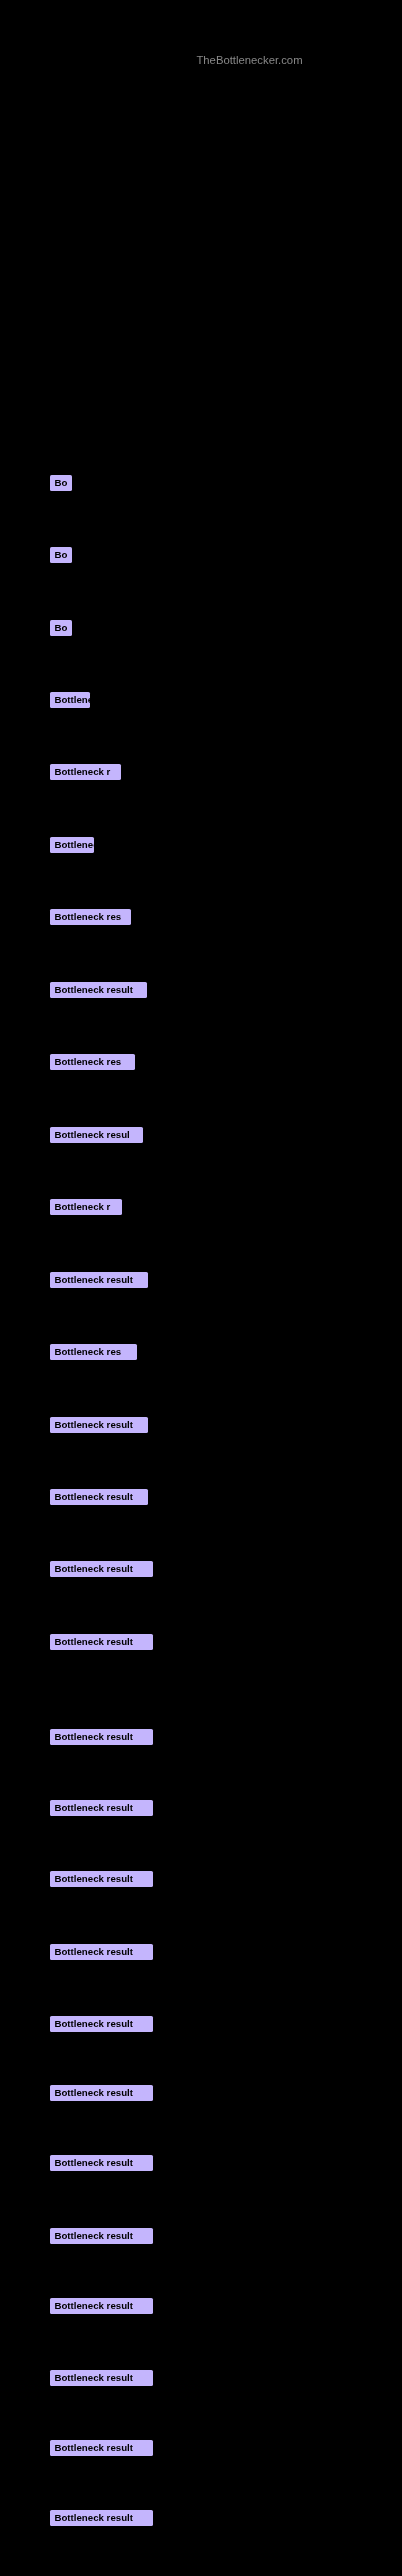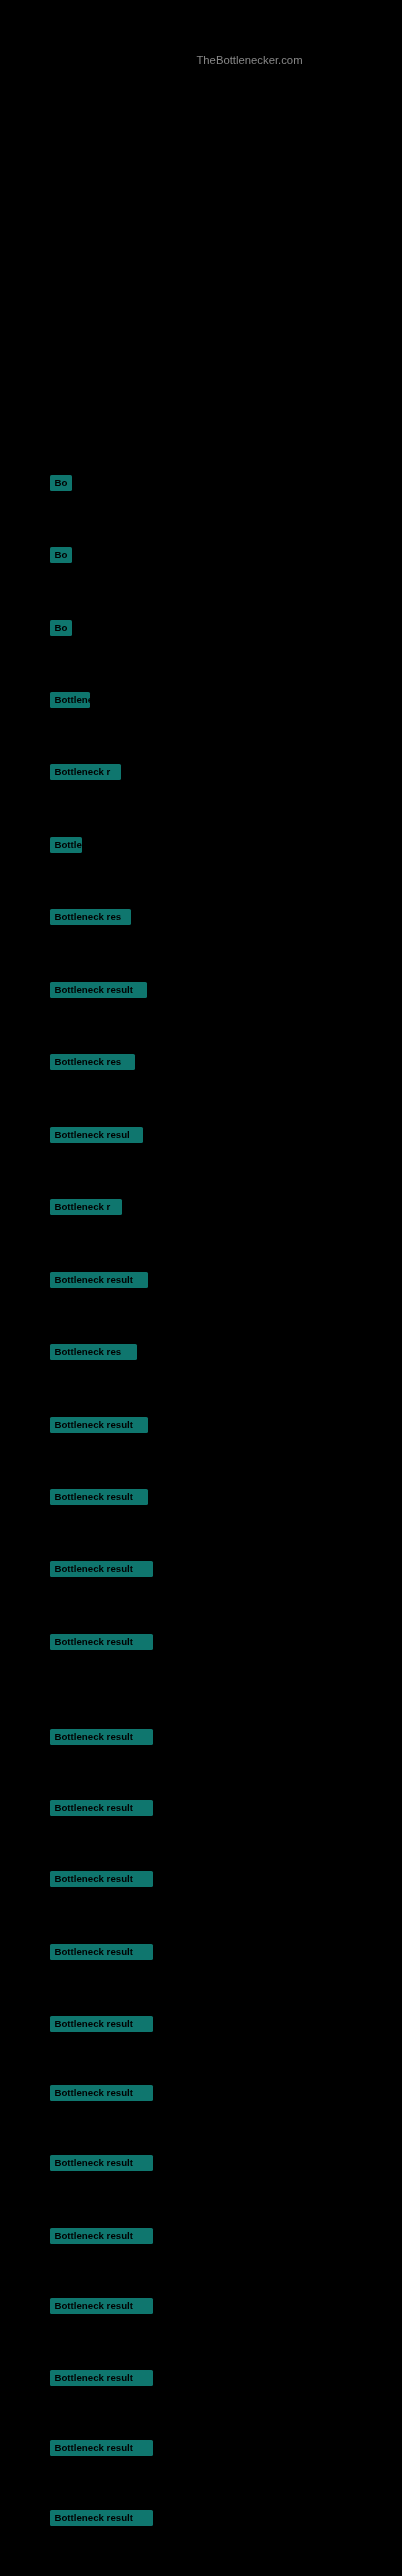--- a/index.html
+++ b/index.html
@@ -18,42 +18,42 @@
       position: absolute;
       top: 6.4px;
       left: 50%;
       transform: translateX(-50%);
       color: #888888;
       font-size: 11.3px;
       white-space: nowrap;
     }
     .bottleneck-label {
       position: absolute;
-      background-color: #0f766e;
+      background-color: #c4b5fd;
       color: #000;
       font-size: 9.7px;
       font-weight: bold;
       padding: 2.4px 4.8px;
       border-radius: 1.6px;
       white-space: nowrap;
       left: 1.6px;
     }
   </style>
 </head>
 <body>
 
 <span class="site-title">TheBottlenecker.com</span>
 
 <div id="labels-container">
 <div class="bottleneck-label" style="top: 427px; width: 22.5px;">Bo</div>
     <div class="bottleneck-label" style="top: 499px; width: 22.5px;">Bo</div>
     <div class="bottleneck-label" style="top: 572px; width: 22.5px;">Bo</div>
     <div class="bottleneck-label" style="top: 644px; width: 40px;">Bottlene</div>
     <div class="bottleneck-label" style="top: 716px; width: 71px;">Bottleneck r</div>
-    <div class="bottleneck-label" style="top: 789px; width: 32px;">Bottlenec</div>
+    <div class="bottleneck-label" style="top: 789px; width: 44px;">Bottlenec</div>
     <div class="bottleneck-label" style="top: 861px; width: 81px;">Bottleneck res</div>
     <div class="bottleneck-label" style="top: 934px; width: 97px;">Bottleneck result</div>
     <div class="bottleneck-label" style="top: 1006px; width: 85px;">Bottleneck res</div>
     <div class="bottleneck-label" style="top: 1079px; width: 93px;">Bottleneck resul</div>
     <div class="bottleneck-label" style="top: 1151px; width: 72px;">Bottleneck r</div>
     <div class="bottleneck-label" style="top: 1224px; width: 98px;">Bottleneck result</div>
     <div class="bottleneck-label" style="top: 1296px; width: 87px;">Bottleneck res</div>
     <div class="bottleneck-label" style="top: 1369px; width: 98px;">Bottleneck result</div>
     <div class="bottleneck-label" style="top: 1441px; width: 98px;">Bottleneck result</div>
     <div class="bottleneck-label" style="top: 1513px; width: 103px;">Bottleneck result</div>

